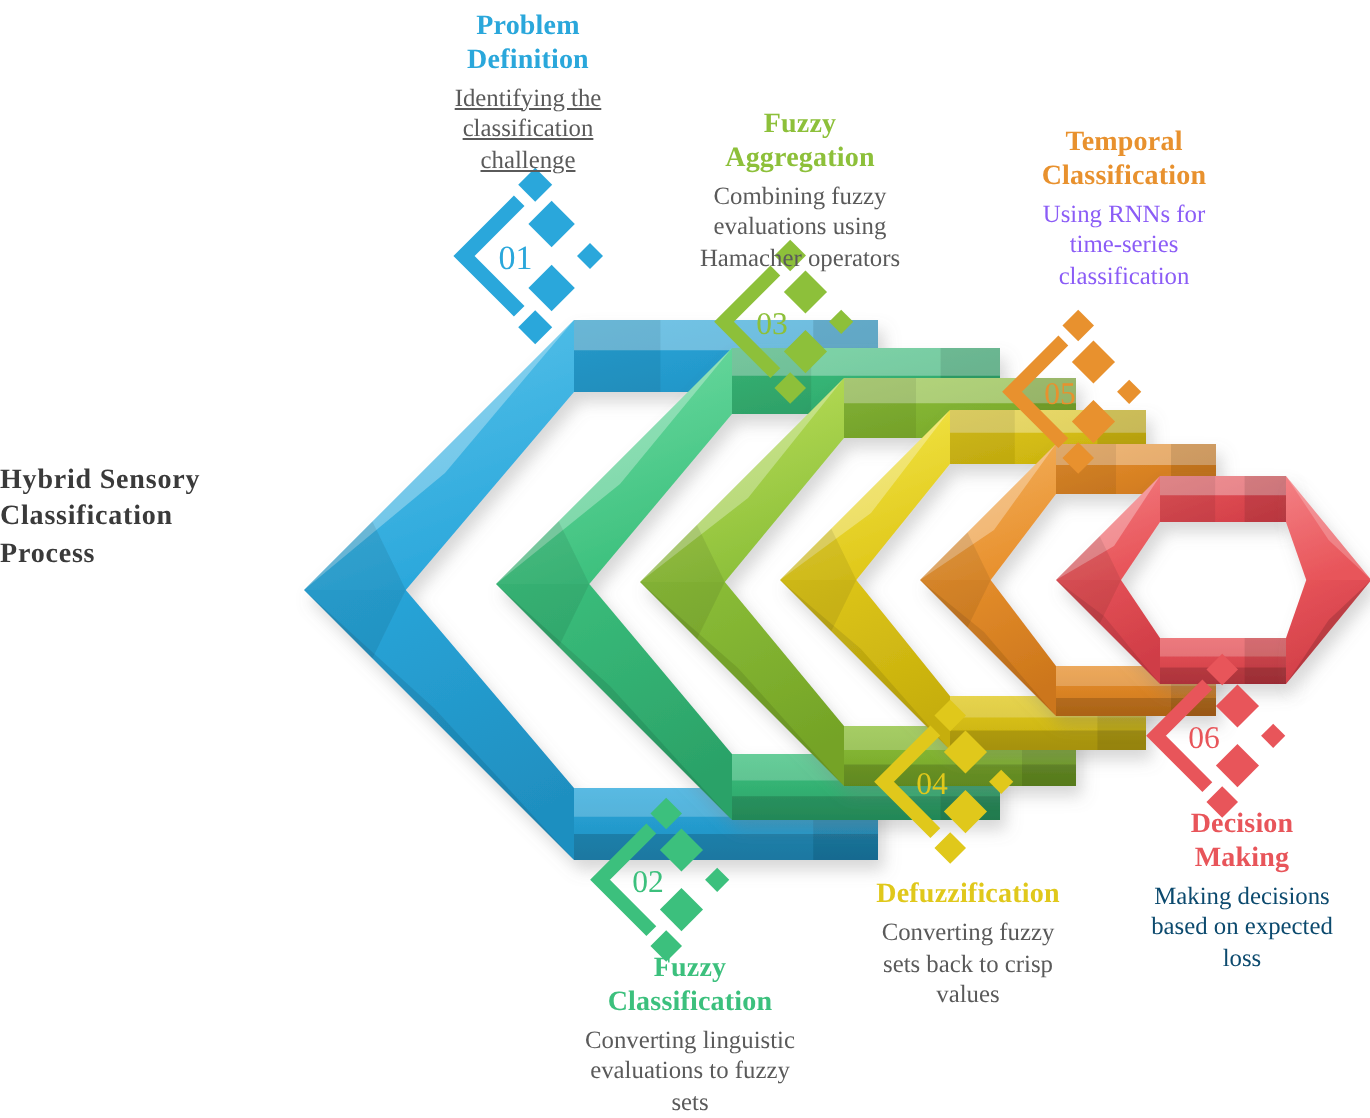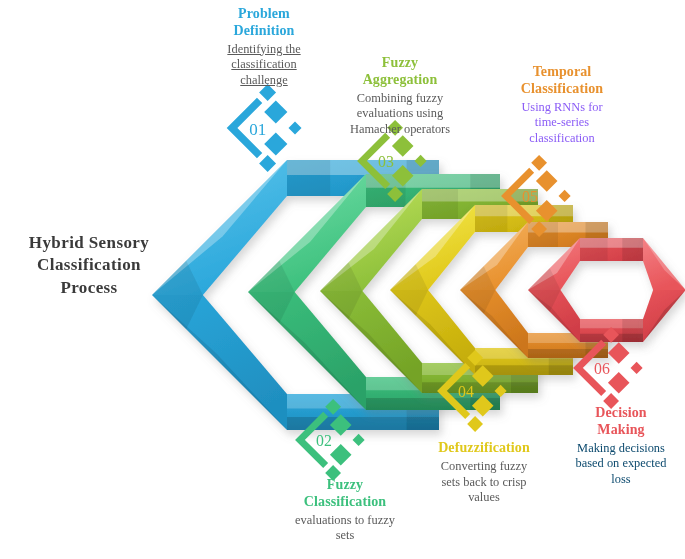--- a/index.html
+++ b/index.html
@@ -11,25 +11,24 @@
     position:relative;
   }
   #stage{position:absolute;left:0;top:0;width:685px;height:559px;}
 
   
   .block{position:absolute;text-align:center;}
   .title-main{
     position:absolute;
     font-family:"Liberation Serif", serif;
     font-weight:bold;
-    font-size:17px;
+    font-size:14px;
     line-height:1.32;
     color:#3a3a3a;
     letter-spacing:.4px;
-    text-align:center;
   }
   .step-head{
     font-family:"Liberation Serif", serif;
     font-weight:bold;
     font-size:14px;
     line-height:1.2;
     letter-spacing:.1px;
     margin:0 0 2px 0;
   }
   .step-desc{
@@ -334,20 +333,21 @@
         <div>challenge</div>
       </div>
   </div>
 
   <div class="block" style="left:258px;top:477px;width:174px;">
     <div class="step-head" style="color: rgb(60, 192, 125);">
         <div>Fuzzy</div>
         <div>Classification</div>
       </div>
     <div class="step-desc" style="color: rgb(90, 90, 90);">
+        <div>Converting linguistic</div>
         <div>evaluations to fuzzy</div>
         <div>sets</div>
       </div>
   </div>
 
   <div class="block" style="left:318px;top:55px;width:164px;">
     <div class="step-head" style="color: rgb(141, 192, 58);">
         <div>Fuzzy</div>
         <div>Aggregation</div>
       </div>

